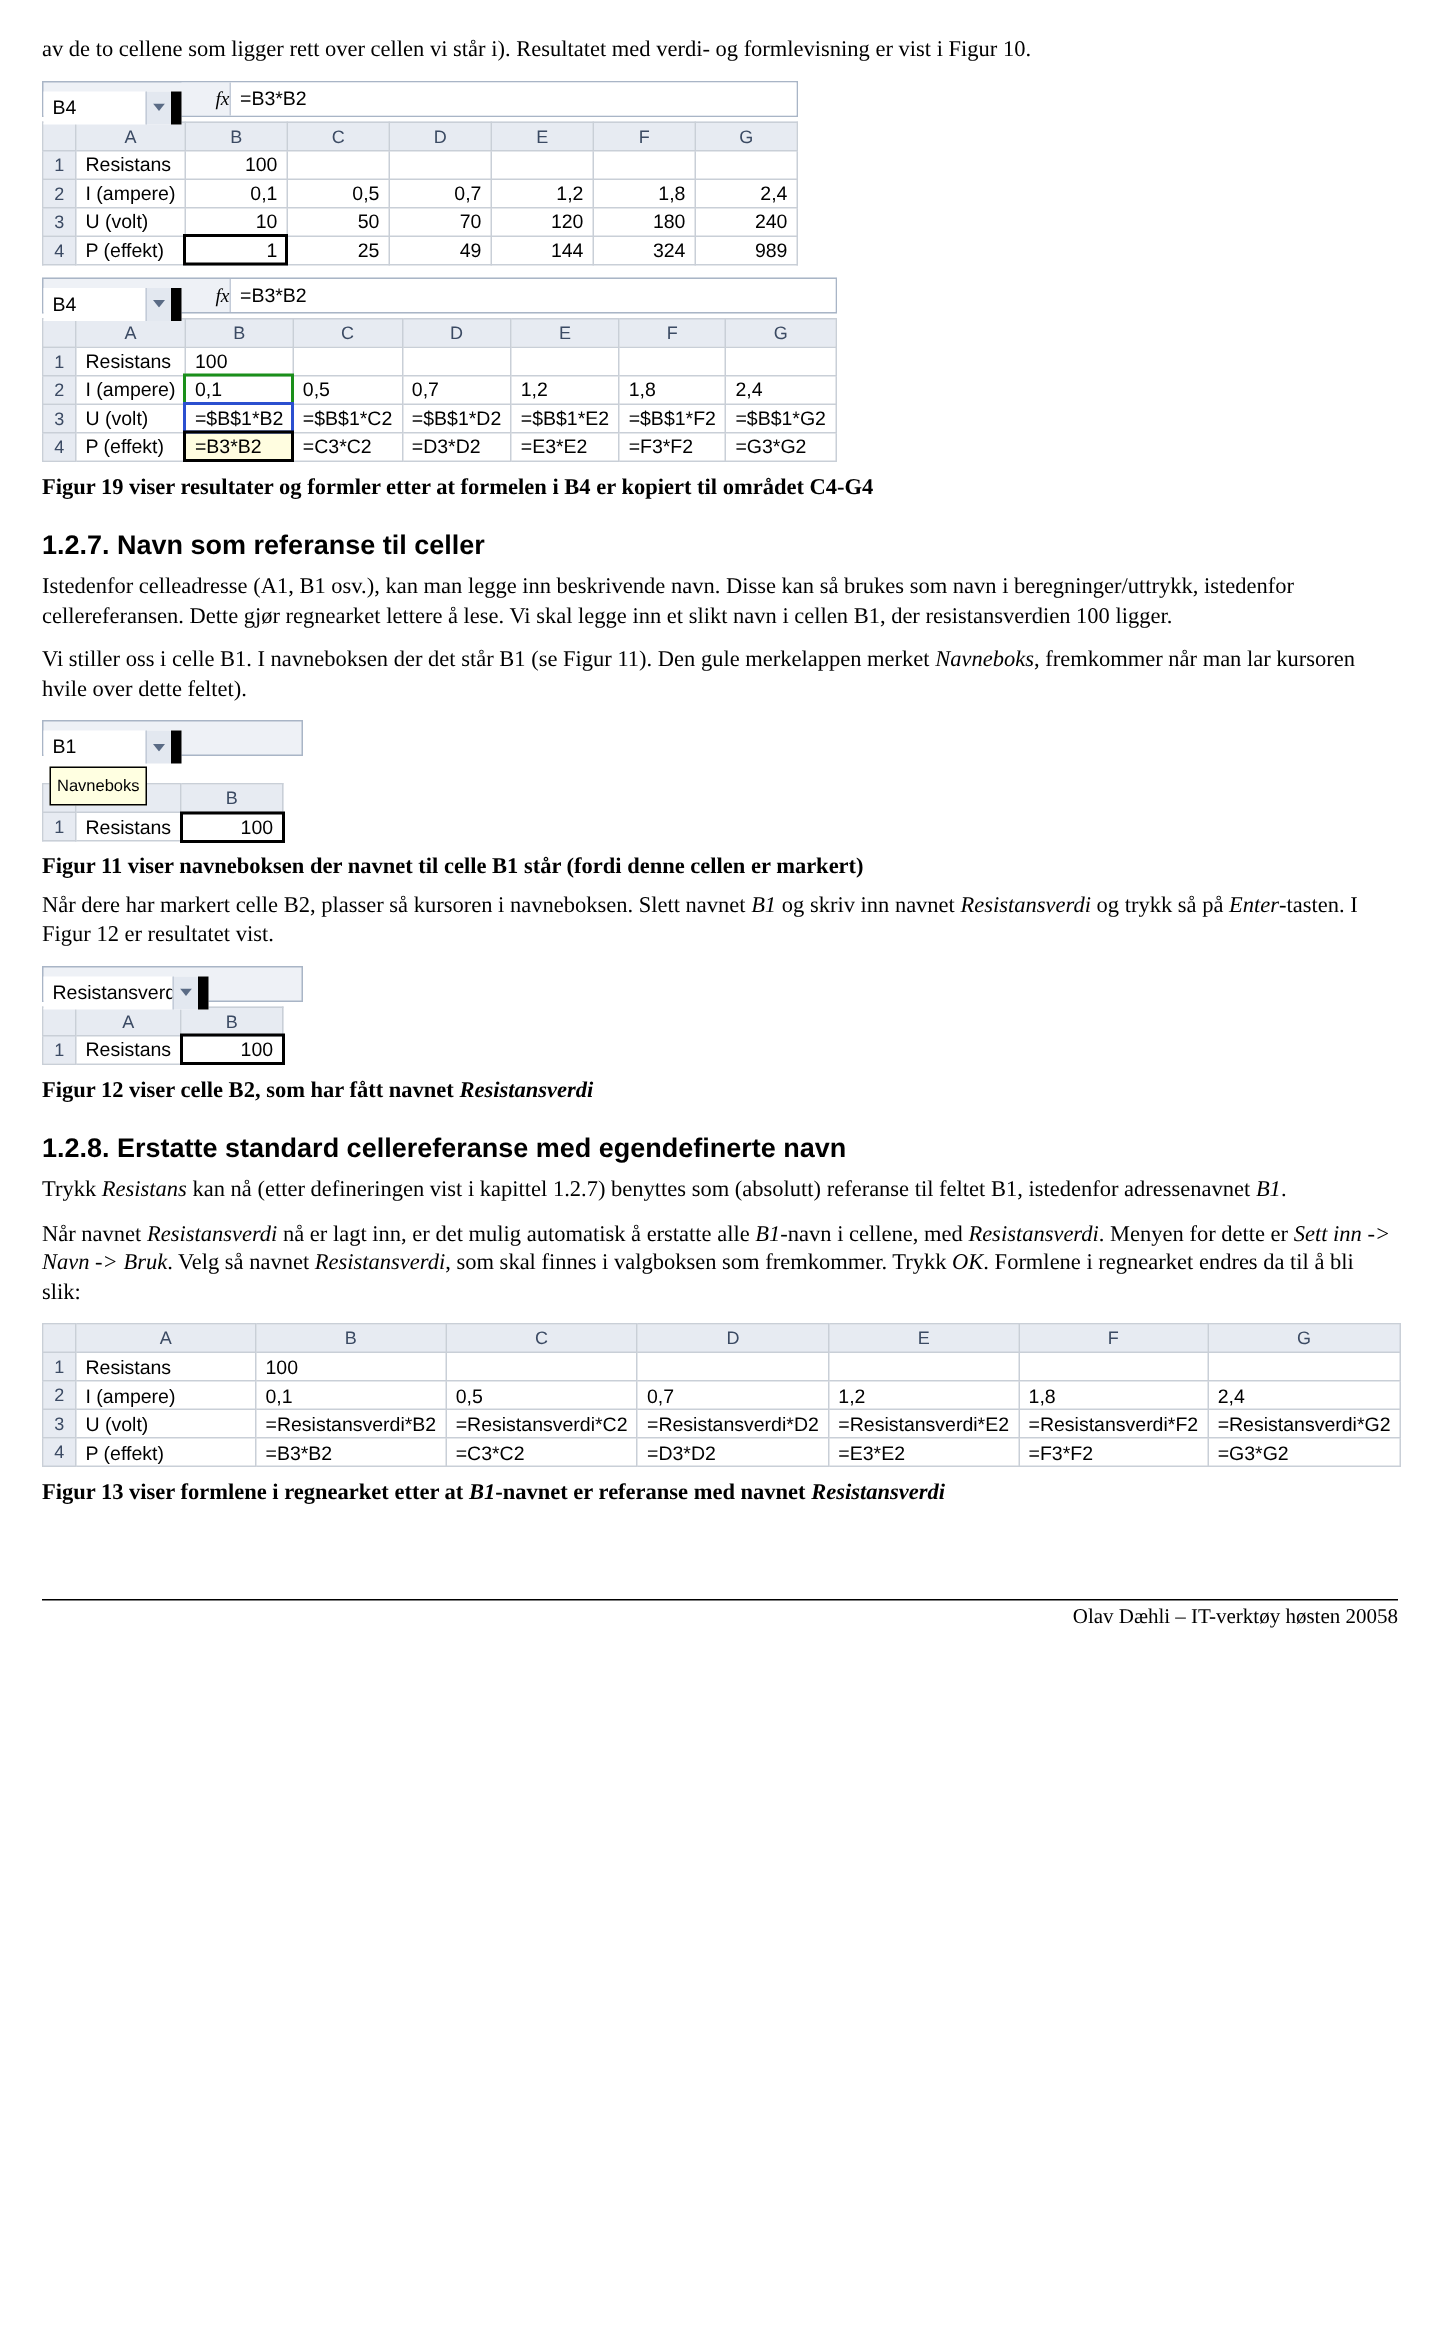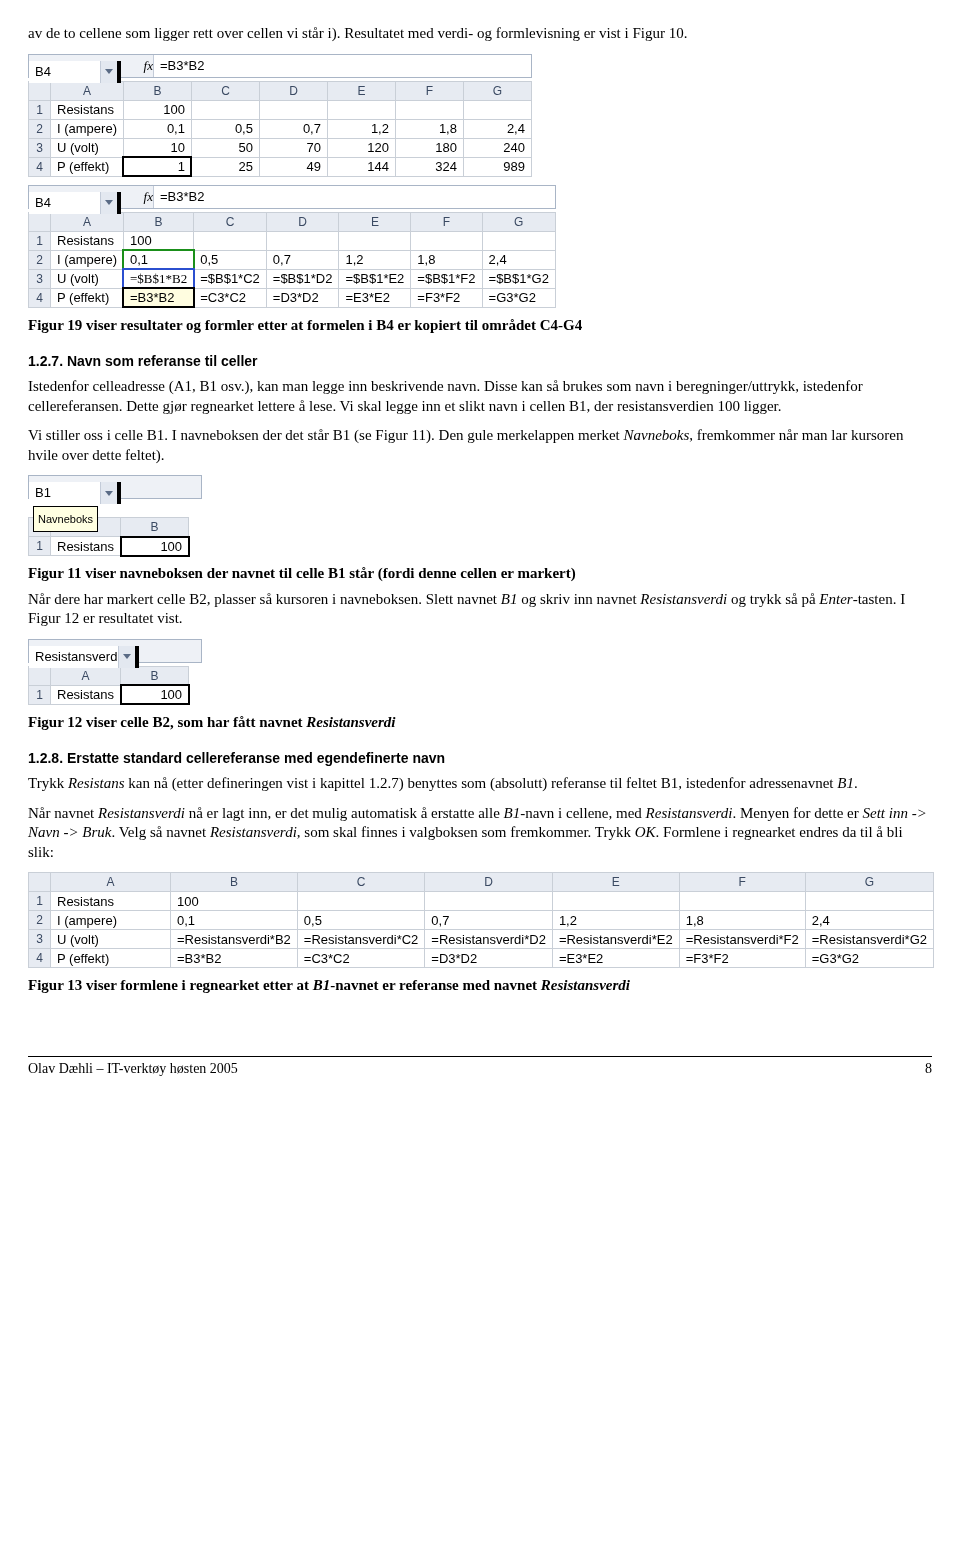--- a/index.html
+++ b/index.html
@@ -7,21 +7,21 @@
     font-size: 15px;
     color: #000;
     background: #fff;
     margin: 0;
     padding: 18px 28px 18px 28px;
     width: 904px;
   }
   p { margin: 6px 0 10px 0; line-height: 1.3; }
   h2.secnum {
     font-family: Arial, Helvetica, sans-serif;
-    font-size: 14px;
+    font-size: 18px;
     font-weight: bold;
     margin: 18px 0 8px 0;
   }
   .caption { font-weight: bold; margin: 8px 0 6px 0; }
   .italic { font-style: italic; }
 
   
   .sheet {
     font-family: Arial, Helvetica, sans-serif;
     font-size: 13px;
@@ -34,21 +34,21 @@
     display: flex;
     align-items: center;
     border: 1px solid #a9b5c6;
     background: #eef1f6;
     height: 22px;
   }
   .namebox {
     width: 92px;
     padding: 0 6px;
     background: #fff;
-    border-right: 4px solid #000000;
+    border-right: 7px solid #000000;
     line-height: 22px;
     height: 22px;
     box-sizing: border-box;
     position: relative;
     margin-top: 12px;
   }
   .namebox .dd {
     position: absolute;
     right: 0; top: 0;
     width: 16px; height: 22px;
@@ -103,33 +103,32 @@
     outline: 2px solid #000;
     outline-offset: -1px;
   }
   table.grid td.sel-green {
     outline: 2px solid #1a8f1a;
     outline-offset: -1px;
   }
   table.grid td.sel-blue {
     outline: 2px solid #2b4fcf;
     outline-offset: -1px;
-    font-family: Liberation Serif, serif;
   }
   table.grid td.sel-yellow {
     background: #fffde0;
   }
   .footer-line {
     border: none;
     border-top: 1px solid #000;
     margin: 60px 0 4px 0;
   }
   .footer {
     display: flex;
-    justify-content: space-between;
+    justify-content: flex-end;
     font-size: 14px;
   }
   .wide table.grid td, .wide table.grid th { min-width: 120px; }
   .wide table.grid th.rowhdr { min-width: 22px; width:22px;}
   .tooltip {
     position: absolute;
     top: 24px; left: 4px;
     background: #ffffe1;
     border: 1px solid #000;
     font-size: 11px;

